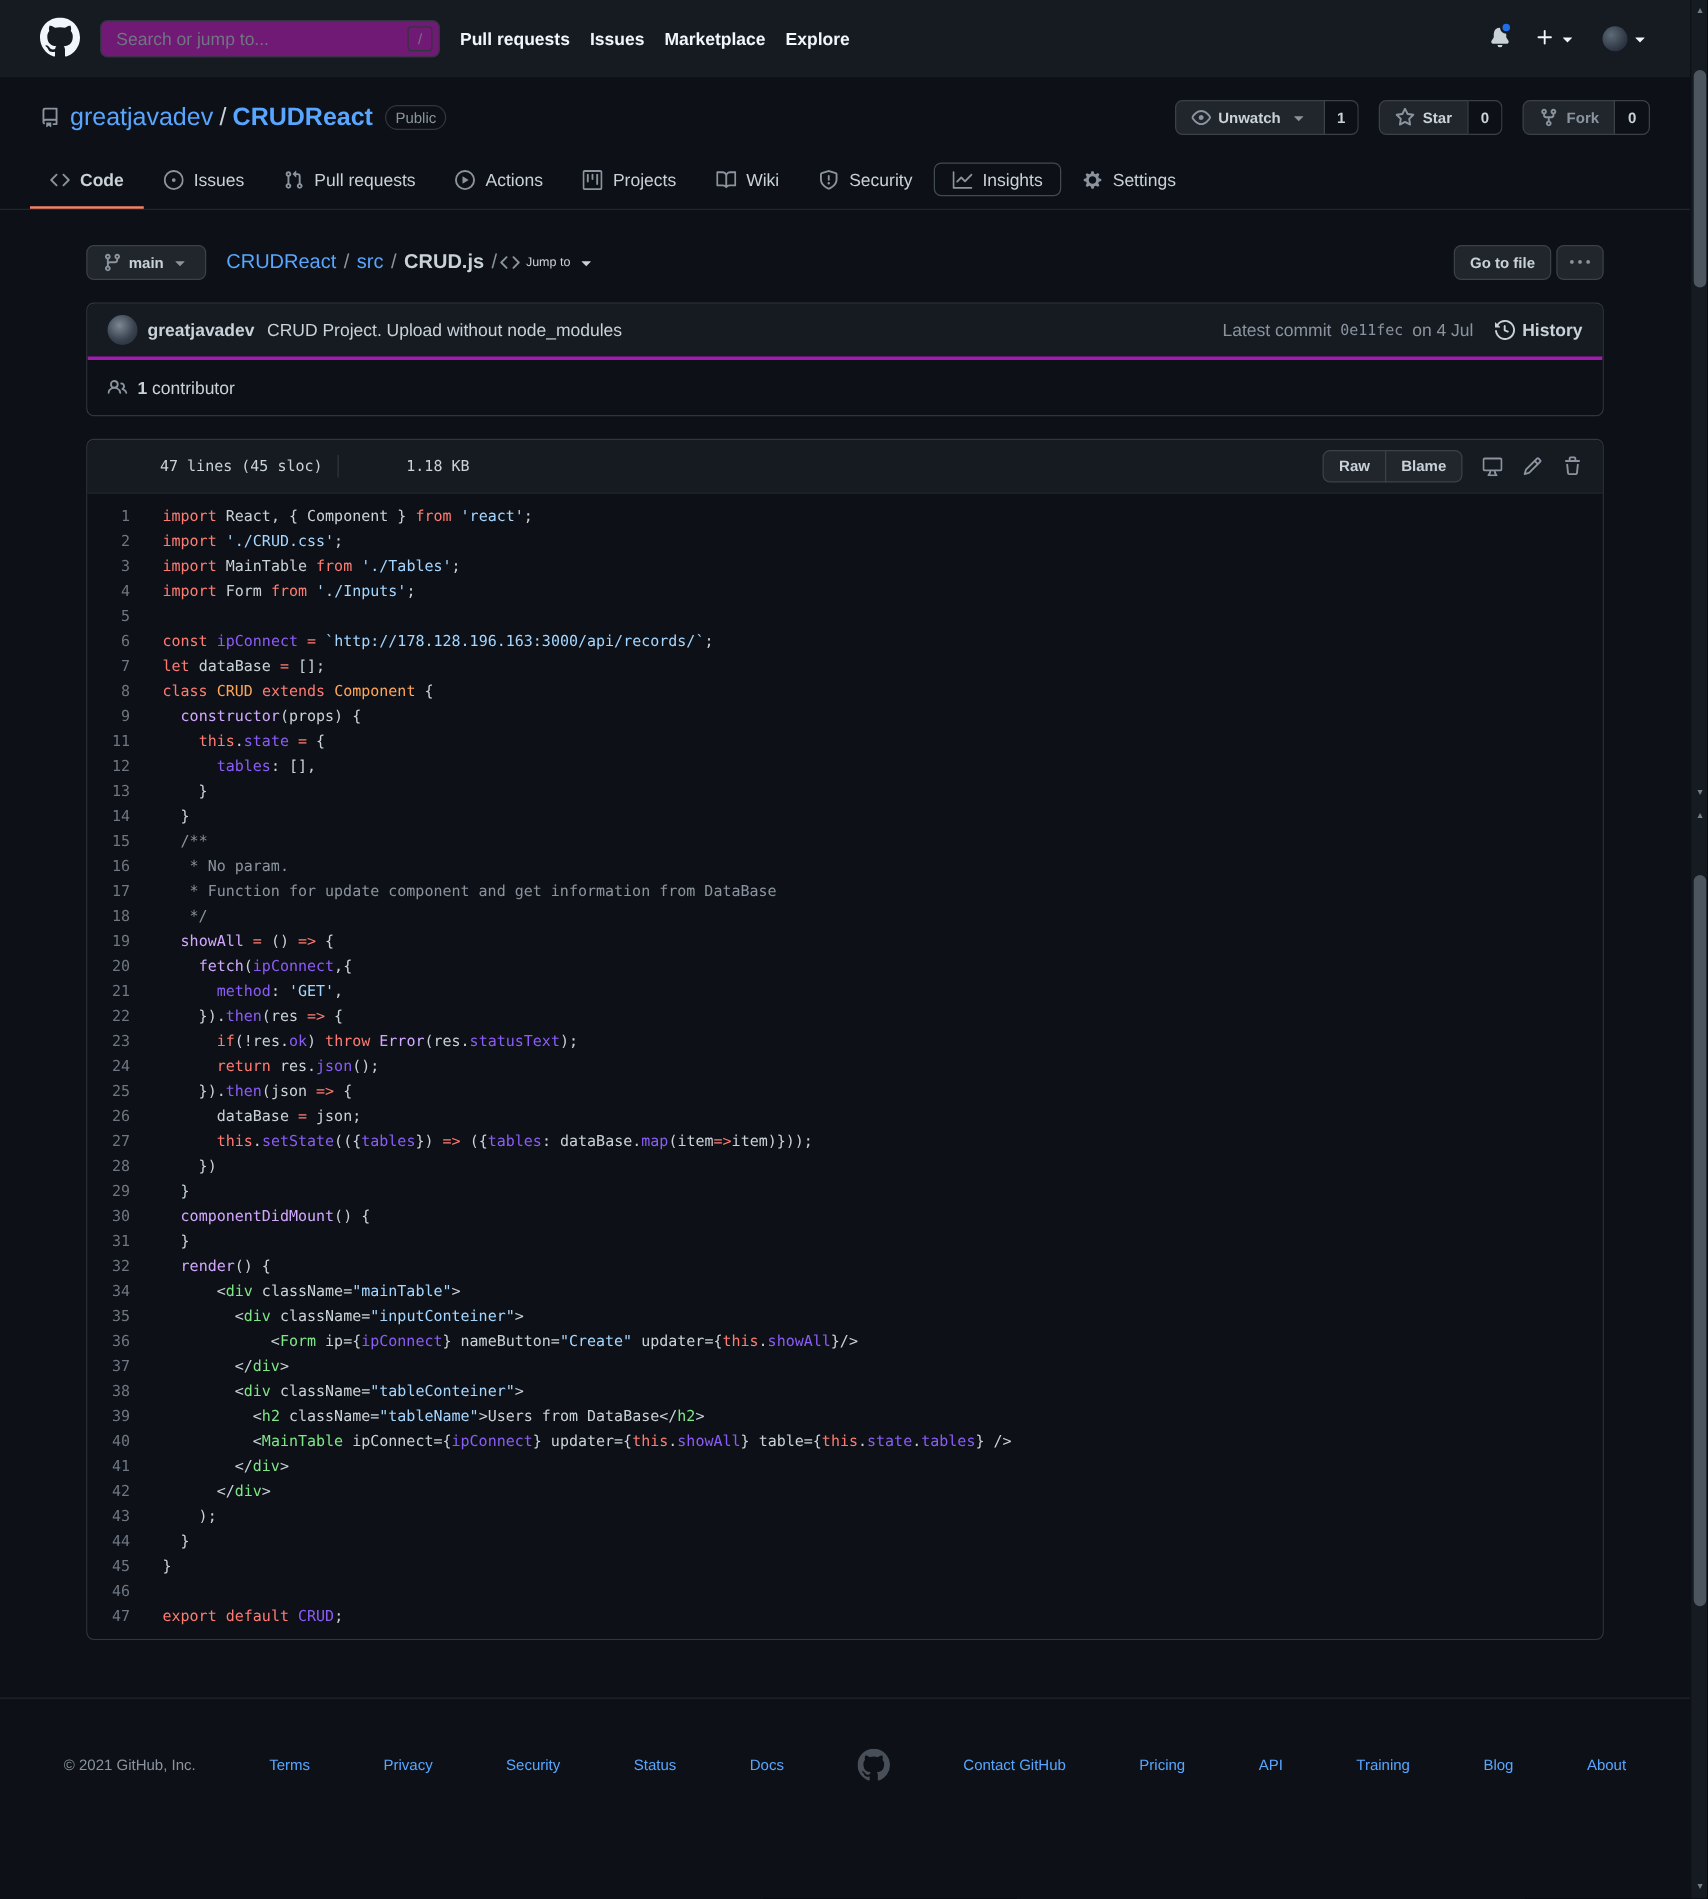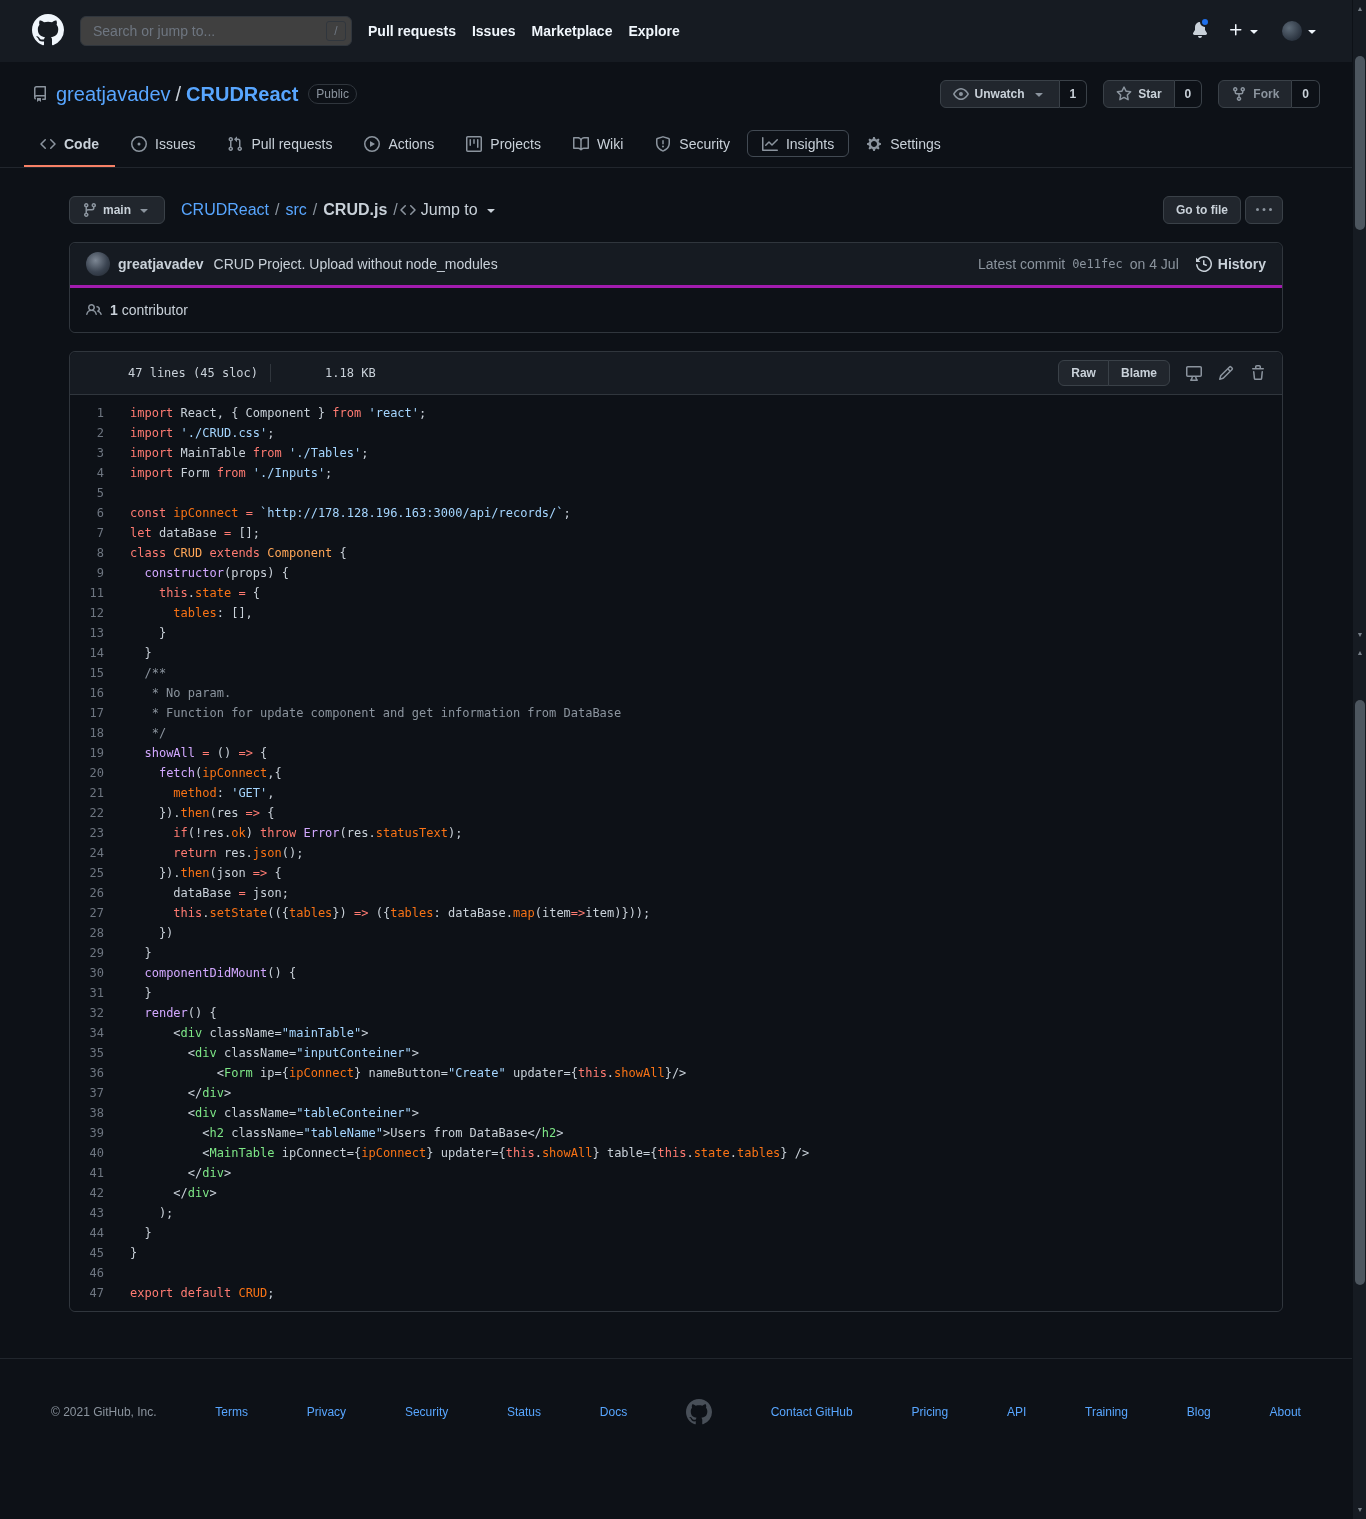--- a/index.html
+++ b/index.html
@@ -7,21 +7,21 @@
   body{width:1366px;height:1519px;overflow:hidden;position:relative;
        font-family:"Liberation Sans","DejaVu Sans",sans-serif;font-size:14px;color:#c9d1d9;}
   a{text-decoration:none;color:inherit;cursor:pointer;}
   button{font-family:inherit;cursor:pointer;}
   .page{width:1352px;min-height:1519px;background:#0d1117;}
 
   
   .gh-header{display:flex;align-items:center;height:62px;padding:0 32px;background:#161b22;gap:16px;}
   .logo{color:#f0f6fc;display:flex;align-items:center;}
   .search-box{position:relative;width:272px;}
-  .search-box input{width:100%;height:30px;background:#404040;border:1px solid #30363d;border-radius:6px;
+  .search-box input{width:100%;height:30px;background:#701a75;border:1px solid #30363d;border-radius:6px;
                     color:#c9d1d9;font-size:14px;padding:0 32px 0 12px;outline:none;font-family:inherit;}
   .search-box input::placeholder{color:#6e7681;}
   .slash-hint{position:absolute;right:6px;top:5px;width:20px;height:20px;border:1px solid #30363d;border-radius:3px;
               color:#6e7681;font-size:12px;display:flex;align-items:center;justify-content:center;}
   .hnav{display:flex;gap:16px;align-items:center;}
   .hnav-link{color:#f0f6fc;font-weight:700;font-size:14px;white-space:nowrap;}
   .header-right{margin-left:auto;display:flex;align-items:center;gap:20px;}
   .bell-wrap{position:relative;color:#c9d1d9;display:flex;}
   .notif-dot{position:absolute;top:-5px;right:-2px;width:10px;height:10px;background:#1f6feb;border:2px solid #161b22;border-radius:50%;}
   .plus-wrap,.avatar-wrap{display:flex;align-items:center;gap:2px;color:#f0f6fc;}
@@ -55,21 +55,21 @@
   .repo-tab.hovered::before{content:"";position:absolute;inset:6px 1px 8px 1px;border:1px solid #424a53;border-radius:6px;}
 
   
   .container{width:1214px;margin:28px auto 0;}
   .file-nav{display:flex;align-items:center;}
   .branch-btn{gap:5px;}
   .breadcrumb{margin-left:16px;font-size:16px;display:flex;align-items:center;gap:6px;}
   .bc-link{color:#58a6ff;}
   .bc-current{color:#c9d1d9;font-weight:700;}
   .bc-sep{color:#8b949e;}
-  .jump-to{display:flex;align-items:center;gap:5px;margin-left:2px;color:#c9d1d9;font-size:16px;cursor:pointer;}
+  .jump-to{display:flex;align-items:center;gap:5px;margin-left:2px;color:#c9d1d9;font-size:10px;cursor:pointer;}
   .jump-icon{display:flex;color:#8b949e;}
   .file-nav-right{margin-left:auto;display:flex;gap:4px;}
   .kebab-btn{color:#8b949e;padding:0 10px;}
 
   
   .commit-box{margin-top:18px;border:1px solid #30363d;border-radius:6px;}
   .commit-bar{display:flex;align-items:center;gap:8px;padding:9px 16px;background:#161b22;border-radius:6px 6px 0 0;}
   .commit-avatar{width:24px;height:24px;border-radius:50%;flex:none;display:inline-block;
                  background:radial-gradient(circle at 40% 35%,#7d8794,#3a4350 55%,#1f252d);}
   .commit-author{font-weight:700;color:#c9d1d9;}
@@ -94,21 +94,21 @@
   .btn-group .btn:first-child{border-radius:6px 0 0 6px;}
   .btn-group .btn:last-child{border-radius:0 6px 6px 0;margin-left:-1px;}
   .icon-actions{display:flex;align-items:center;gap:16px;}
   .icon-btn{background:none;border:none;color:#8b949e;padding:0;display:flex;}
   .code-wrap{padding:8px 0;background:#0d1117;border-radius:0 0 6px 6px;}
   .code-table{border-collapse:collapse;width:100%;font-family:"DejaVu Sans Mono","Liberation Mono",monospace;
               font-size:12px;line-height:20px;}
   .code-table td{padding:0;vertical-align:top;}
   .ln{width:50px;min-width:50px;text-align:right;padding-right:16px !important;color:#6e7681;cursor:pointer;user-select:none;}
   .lc{white-space:pre;color:#c9d1d9;padding-left:10px !important;}
-  .tk-k{color:#ff7b72;text-align:center;} .tk-s{color:#a5d6ff;} .tk-e{color:#d2a8ff;} .tk-n{color:#f97316;}
+  .tk-k{color:#ff7b72;text-align:center;} .tk-s{color:#a5d6ff;} .tk-e{color:#d2a8ff;} .tk-n{color:#8b5cf6;}
   .tk-c{color:#8b949e;} .tk-t{color:#7ee787;} .tk-v{color:#ffa657;} .tk-p{color:#c9d1d9;}
 
   
   .gh-footer{margin-top:46px;border-top:1px solid #21262d;}
   .footer-row{width:1250px;margin:0 auto;padding:40px 0;display:flex;align-items:center;
               justify-content:space-between;font-size:12px;}
   .f-copy{color:#8b949e;}
   .f-link{color:#58a6ff;}
   .f-logo{color:#484f58;display:flex;}
 

